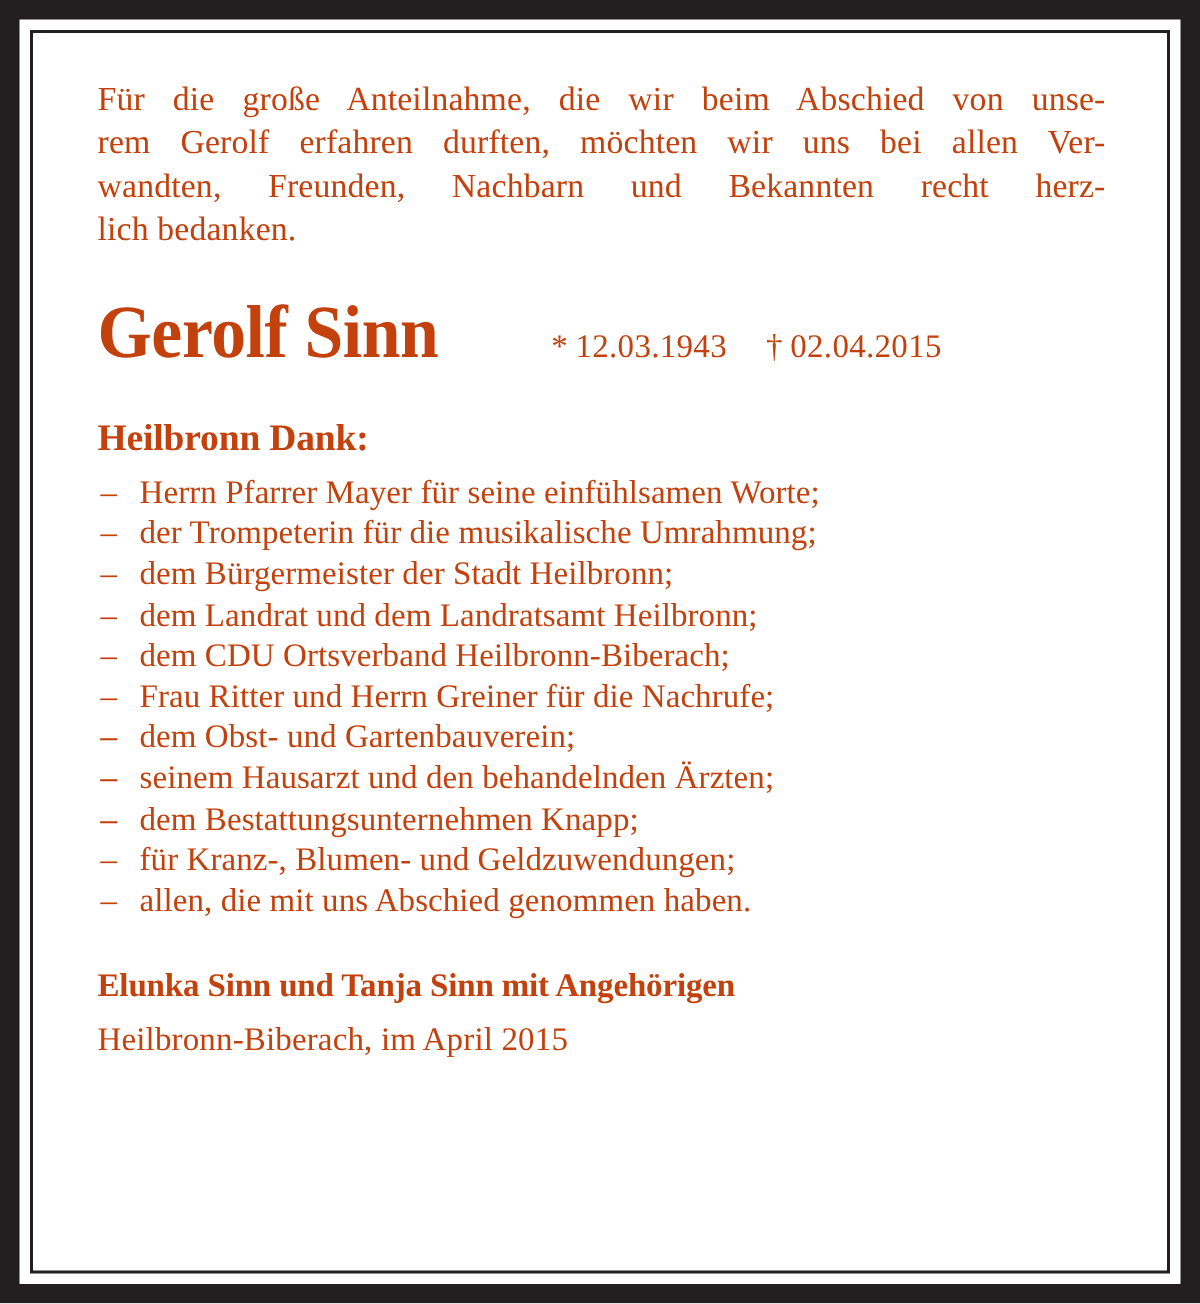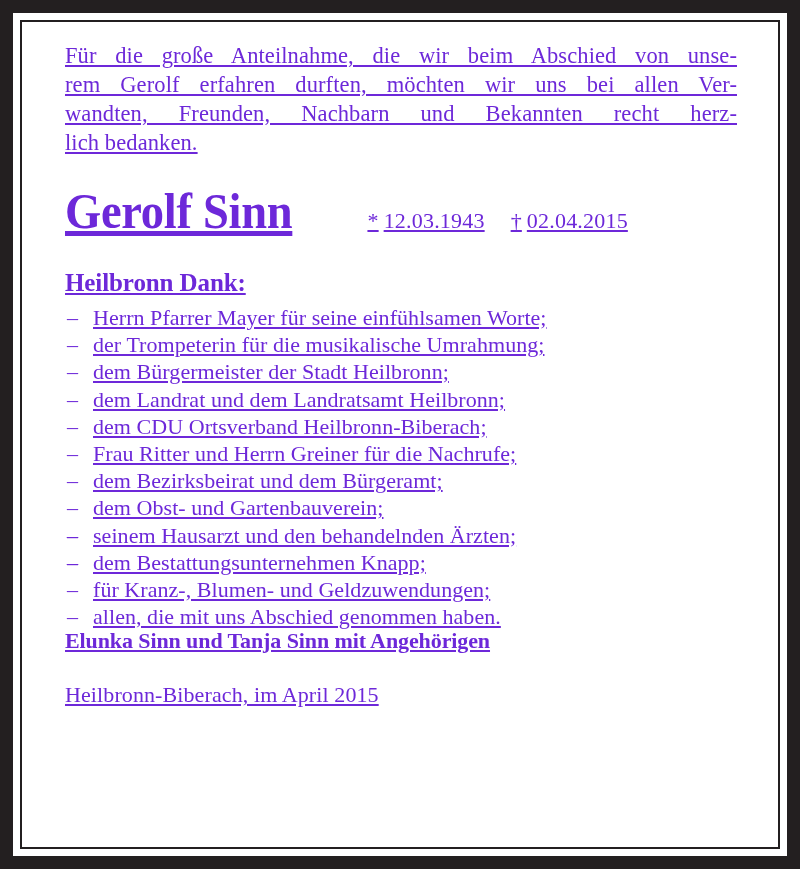--- a/index.html
+++ b/index.html
@@ -43,25 +43,24 @@
     bottom: 20px;
     box-sizing: border-box;
     border: 2px solid #231f20;
     background: #ffffff;
   }
 
   
   .content {
     position: absolute;
     left: 65px;
-    top: 41px;
+    top: 51px;
     width: 672px;
     box-sizing: border-box;
-    color: #6d28d9;
-    text-decoration: underline;
+    color: #c2410c;
   }
 
   .intro-paragraph {
     font-size: 22.5px;
     line-height: 29px;
     text-align: justify;
     text-justify: inter-word;
     margin: 0;
     letter-spacing: 0.1px;
   }
@@ -129,26 +128,27 @@
     position: absolute;
     left: 2px;
     top: 0;
   }
 
   
   .signature {
     font-size: 22px;
     font-weight: bold;
     line-height: 1;
+    margin-top: 33px;
     letter-spacing: -0.1px;
   }
   .place-date {
     font-size: 22px;
     line-height: 1;
-    margin-top: 32px;
+    margin-top: 14px;
     letter-spacing: 0.1px;
   }
 </style>
 </head>
 <body>
 
 <div class="obituary-page">
 
   <div class="frame-outer"></div>
   <div class="frame-inner"></div>
@@ -171,21 +171,21 @@
 
     <div class="thanks-heading">Heilbronn Dank:</div>
 
     <ul class="thanks-list">
       <li><span class="bullet-dash">–</span><span>Herrn Pfarrer Mayer für seine einfühlsamen Worte;</span></li>
       <li><span class="bullet-dash">–</span><span>der Trompeterin für die musikalische Umrahmung;</span></li>
       <li><span class="bullet-dash">–</span><span>dem Bürgermeister der Stadt Heilbronn;</span></li>
       <li><span class="bullet-dash">–</span><span>dem Landrat und dem Landratsamt Heilbronn;</span></li>
       <li><span class="bullet-dash">–</span><span>dem CDU Ortsverband Heilbronn-Biberach;</span></li>
       <li><span class="bullet-dash">–</span><span>Frau Ritter und Herrn Greiner für die Nachrufe;</span></li>
-      <li><span class="bullet-dash">–</span><span>dem Bezirksbeirat und dem Bürgeramt;</span></li>
+      <li><span class="bullet-dash">–</span></li>
       <li><span class="bullet-dash">–</span><span>dem Obst- und Gartenbauverein;</span></li>
       <li><span class="bullet-dash">–</span></li>
       <li><span class="bullet-dash">–</span><span>seinem Hausarzt und den behandelnden Ärzten;</span></li>
       <li><span class="bullet-dash">–</span></li>
       <li><span class="bullet-dash">–</span><span>dem Bestattungsunternehmen Knapp;</span></li>
       <li><span class="bullet-dash">–</span><span>für Kranz-, Blumen- und Geldzuwendungen;</span></li>
       <li><span class="bullet-dash">–</span><span>allen, die mit uns Abschied genommen haben.</span></li>
     </ul>
 
     <div class="signature">Elunka Sinn und Tanja Sinn mit Angehörigen</div>

